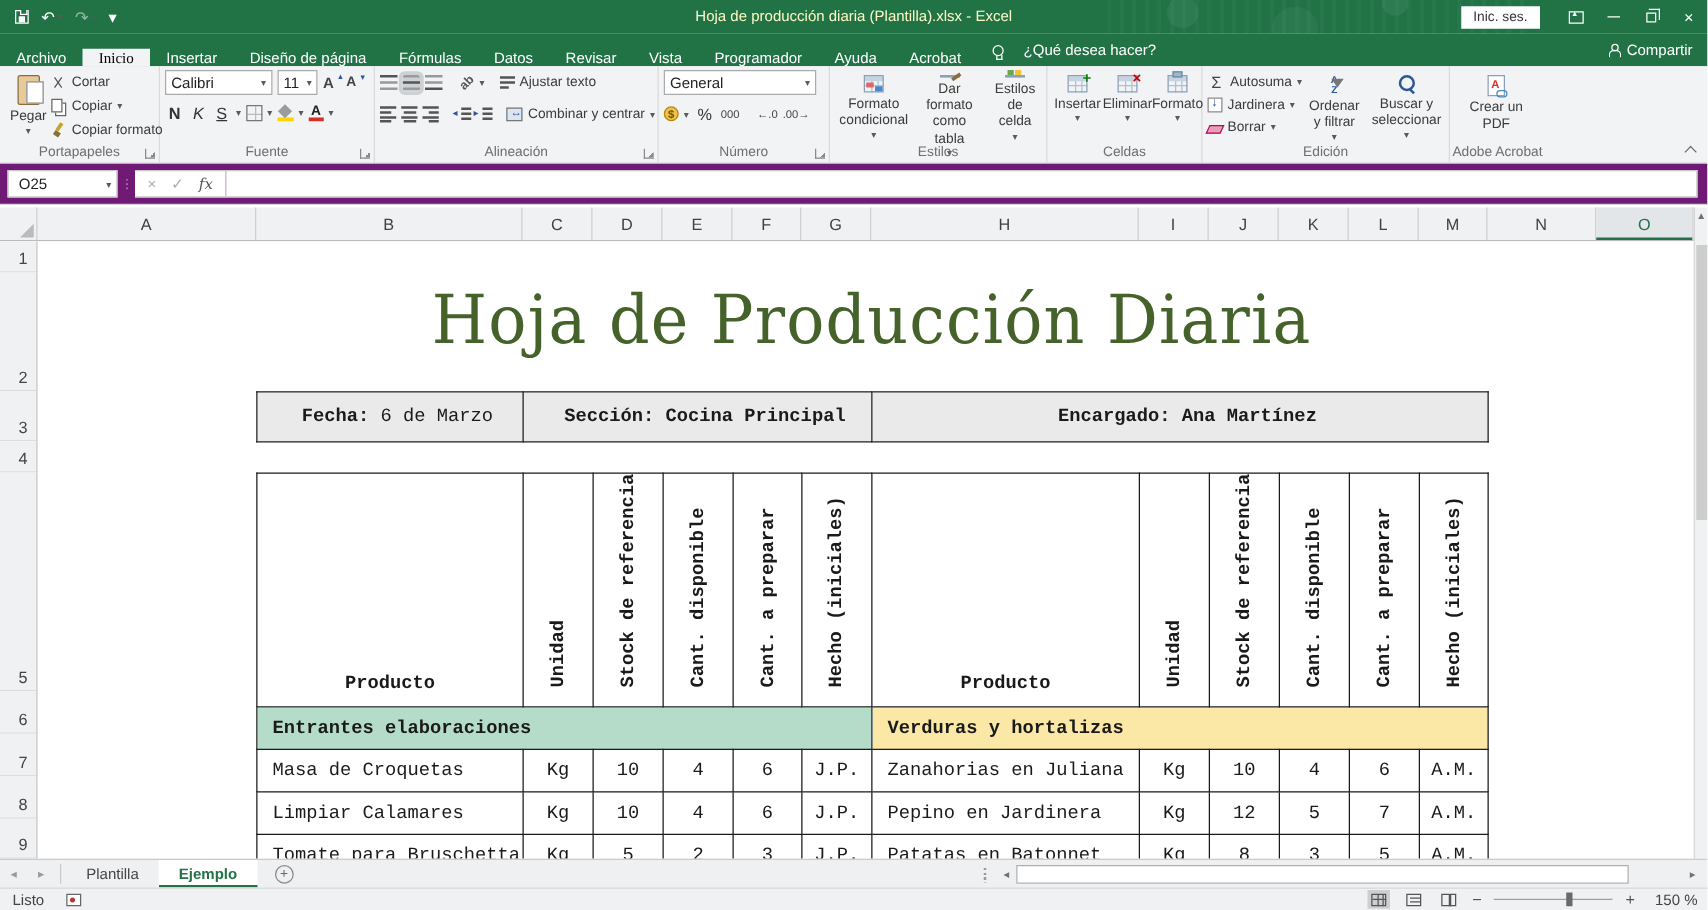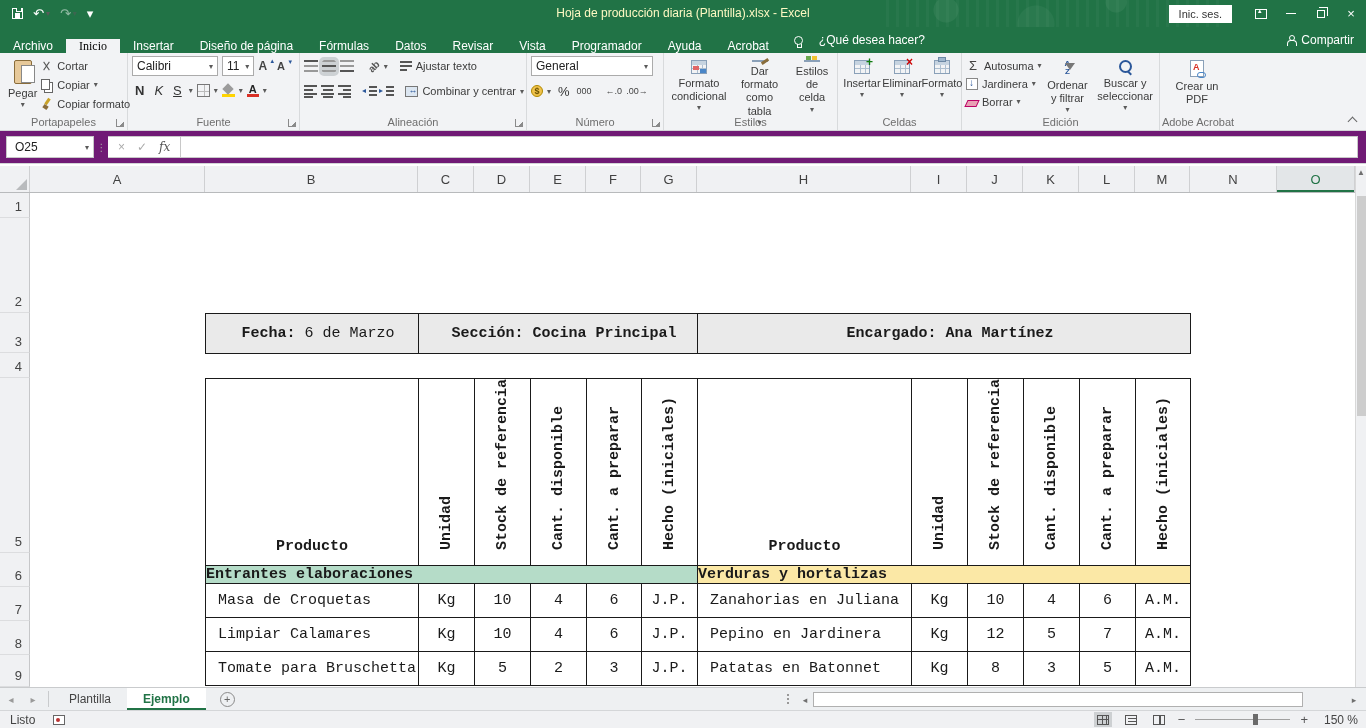--- a/index.html
+++ b/index.html
@@ -148,21 +148,21 @@
 
   table.xl { border-collapse:collapse; table-layout:fixed; position:absolute; }
   table.xl td { border:1.5px solid #1a1a1a; font-size:15px; color:#1a1a1a; text-align:center; vertical-align:middle; overflow:hidden;font-family:Liberation Mono, monospace; }
   .infotbl { left:205px; top:120px; }
   .infotbl td { height:40px; background:#eaeaea; text-align:left; padding-left:12px; font-weight:bold; }
   .infotbl td .val { font-weight:normal; }
   .maintbl { left:205px; top:185px; }
   .maintbl td.prod { text-align:left; padding-left:12px; }
   .maintbl tr.hrow td { height:175px; vertical-align:bottom; font-weight:bold; padding-bottom:10px; background:#fff; }
   .rot { writing-mode:vertical-rl; transform:rotate(180deg); font-weight:bold; font-size:15px; display:inline-block; white-space:nowrap; }
-  .maintbl tr.catrow td { height:18px; font-weight:bold; text-align:left; }
+  .maintbl tr.catrow td { height:34px; font-weight:bold; text-align:left; padding-left:12px; }
   .cat-green { background:#b5dcc8; }
   .cat-yellow { background:#fbe8a6; }
   .maintbl tr.drow td { height:34px; background:#fff; }
 
   
   .vscroll { position:absolute; left:1355px; top:166px; width:11px; height:521px; background:#f0f1f3; border-left:1px solid #d8d8d8; }
   .vscroll .arr { height:14px; text-align:center; font-size:8px; color:#707070; line-height:14px; }
   .vthumb { position:absolute; left:1px; top:30px; width:9px; height:220px; background:#cdcdcd; }
 
   
@@ -484,20 +484,23 @@
       <div class="rh" style="height:95px">2</div>
       <div class="rh" style="height:40px">3</div>
       <div class="rh" style="height:25px">4</div>
       <div class="rh" style="height:175px">5</div>
       <div class="rh" style="height:34px">6</div>
       <div class="rh" style="height:34px">7</div>
       <div class="rh" style="height:34px">8</div>
       <div class="rh" style="height:32px">9</div>
     </div>
 
+    <div class="sheet-title">
+        <span>Hoja de Producción Diaria</span>
+      </div>
 
     <table class="xl infotbl">
       <colgroup>
           <col style="width:213px">
           <col style="width:279px">
           <col style="width:493px">
         </colgroup>
       <tbody>
           <tr>
         <td><span>Fecha:</span><span class="val"> 6 de Marzo</span></td>

